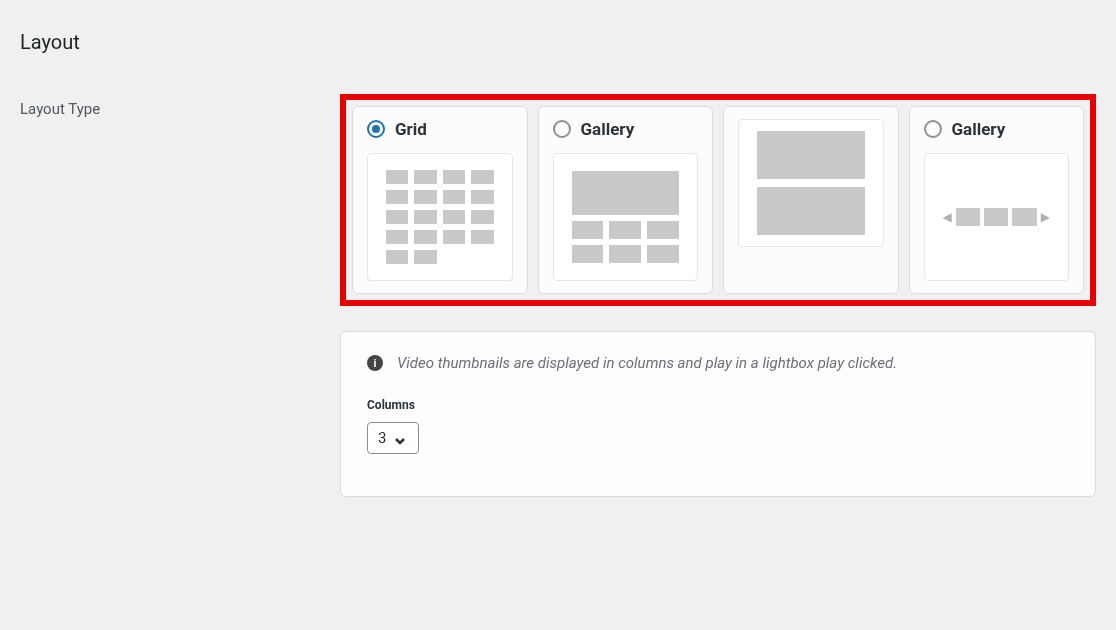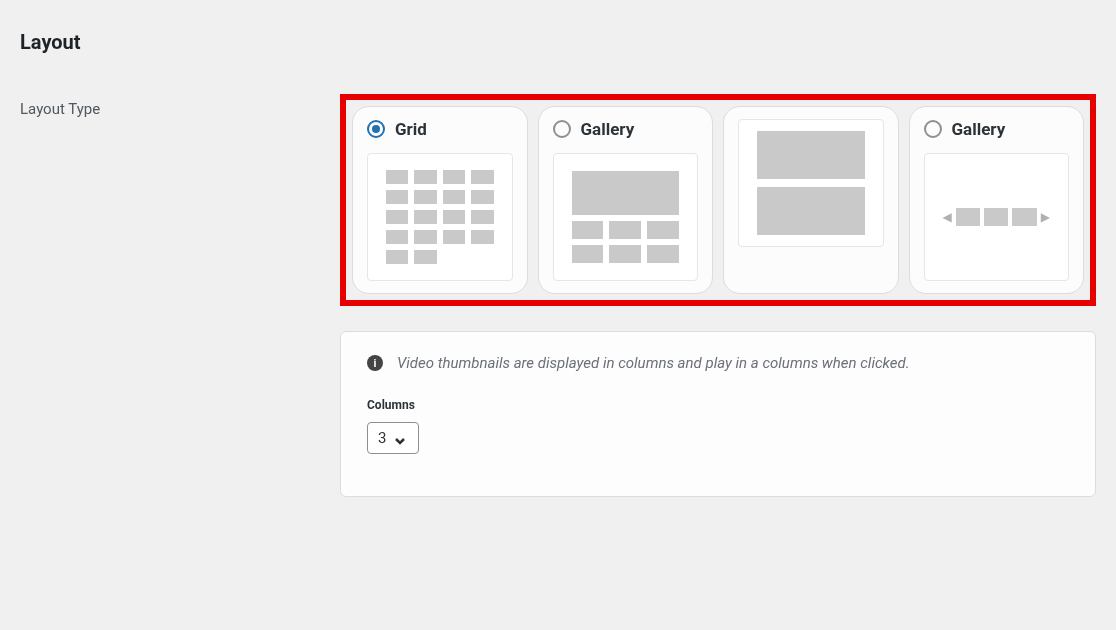--- a/index.html
+++ b/index.html
@@ -1,22 +1,22 @@
 <!DOCTYPE html>
 <html><head>
   <meta charset="utf-8">
   <style>
     * { box-sizing: border-box; margin: 0; padding: 0; }
     body { font-family: -apple-system, BlinkMacSystemFont, "Segoe UI", Roboto, sans-serif; background: #f0f0f1; width: 1116px; height: 630px; padding: 30px 20px; color: #1d2327; }
-    .section-title { font-size: 20px; font-weight: 700; margin-bottom: 40px; color: #1d2327; }
+    .section-title { font-size: 20px; font-weight: 400; margin-bottom: 40px; color: #1d2327; }
     .field-row { display: flex; align-items: flex-start; margin-bottom: 4px; }
     .field-label { width: 320px; font-size: 15px; color: #50575e; padding-top: 6px; flex-shrink: 0; }
     .field-content { flex: 1; }
     .highlight-box { border: 6px solid #e60000; padding: 6px 6px 6px 6px; display: flex; gap: 10px; background: transparent; margin-bottom: 25px; }
-    .layout-card { flex: 1; border: 1px solid #dcdcde; border-radius: 17px; background: #fcfcfc; padding: 12px 14px; cursor: pointer; }
+    .layout-card { flex: 1; border: 1px solid #dcdcde; border-radius: 6px; background: #fcfcfc; padding: 12px 14px; cursor: pointer; }
     .card-header { display: flex; align-items: center; gap: 10px; margin-bottom: 14px; }
     .radio { width: 18px; height: 18px; border: 2px solid #8c8f94; border-radius: 50%; display: inline-flex; align-items: center; justify-content: center; flex-shrink: 0; }
     .radio.selected { border-color: #2271b1; }
     .radio.selected::after { content: ""; width: 8px; height: 8px; background: #2271b1; border-radius: 50%; }
     .card-title { font-size: 17px; font-weight: 700; color: #2c3338; }
     .preview { background: #fff; border: 1px solid #e6e6e8; border-radius: 4px; height: 128px; padding: 14px 18px; display: flex; flex-direction: column; align-items: center; justify-content: center; }
 
     
     .grid-preview { display: grid; grid-template-columns: repeat(4, 1fr); gap: 6px 6px; width: 100%; }
     .grid-preview .cell { height: 14px; background: #c9c9c9; }
@@ -136,21 +136,21 @@
             <span class="arrow">▶</span>
           </div>
         </div>
       </div>
 
     </div>
 
     <div class="info-panel">
       <div class="info-row">
         <span class="info-icon">i</span>
-        <span class="info-text">Video thumbnails are displayed in columns and play in a columns when clicked.</span>
+        <span class="info-text">Video thumbnails are displayed in columns and play in a lightbox play clicked.</span>
       </div>
 
       <div class="sub-field">
         <span class="sub-label">Columns</span>
         <div class="select-box">
           <span class="value">3</span>
           <span class="chevron">
             <svg viewBox="0 0 12 12">
                 <path d="M2 4 L6 8 L10 4"></path>
               </svg>

